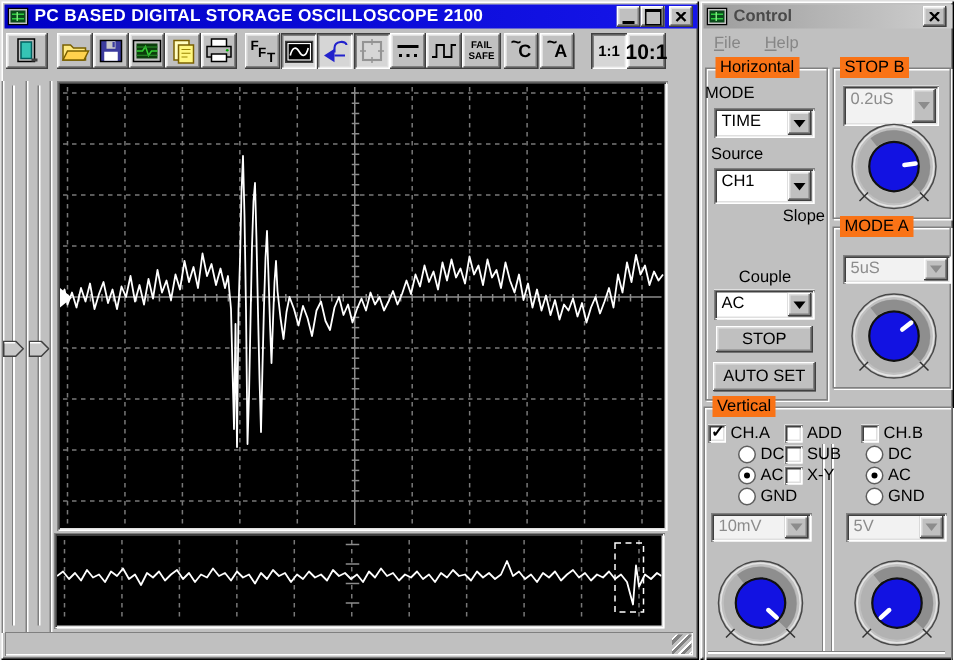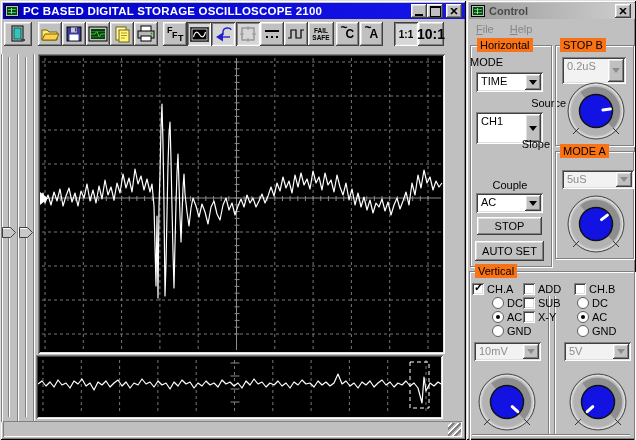--- a/index.html
+++ b/index.html
@@ -376,22 +376,22 @@
     <div class="abs group" style="left:4px;top:45px;width:80px;height:220px">
       <span class="glabel" style="left:6px">Horizontal</span>
     </div>
     <div class="lbl" style="left:4px;top:56px;width:80px;text-align:left">MODE</div>
     <div class="combo fieldb" style="left:10px;top:72px;width:67px;height:20px">
       <span class="cval">TIME</span>
       <span class="carr raised">
           <span class="tri"></span>
         </span>
     </div>
-    <div class="lbl" style="left:20px;top:97px;width:80px;text-align:right">Source</div>
-    <div class="combo fieldb" style="left:10px;top:112px;width:67px;height:32px">
+    <div class="lbl" style="left:8px;top:97px;width:80px;text-align:left">Source</div>
+    <div class="combo fieldb" style="left:10px;top:112px;width:67px;height:24px">
       <span class="cval">CH1</span>
       <span class="carr raised">
           <span class="tri"></span>
         </span>
     </div>
     <div class="lbl" style="left:4px;top:138px;width:80px;text-align:right">Slope</div>
     <div class="lbl" style="left:4px;top:179px;width:80px;text-align:center">Couple</div>
     <div class="combo fieldb" style="left:10px;top:193px;width:67px;height:20px">
       <span class="cval">AC</span>
       <span class="carr raised">

